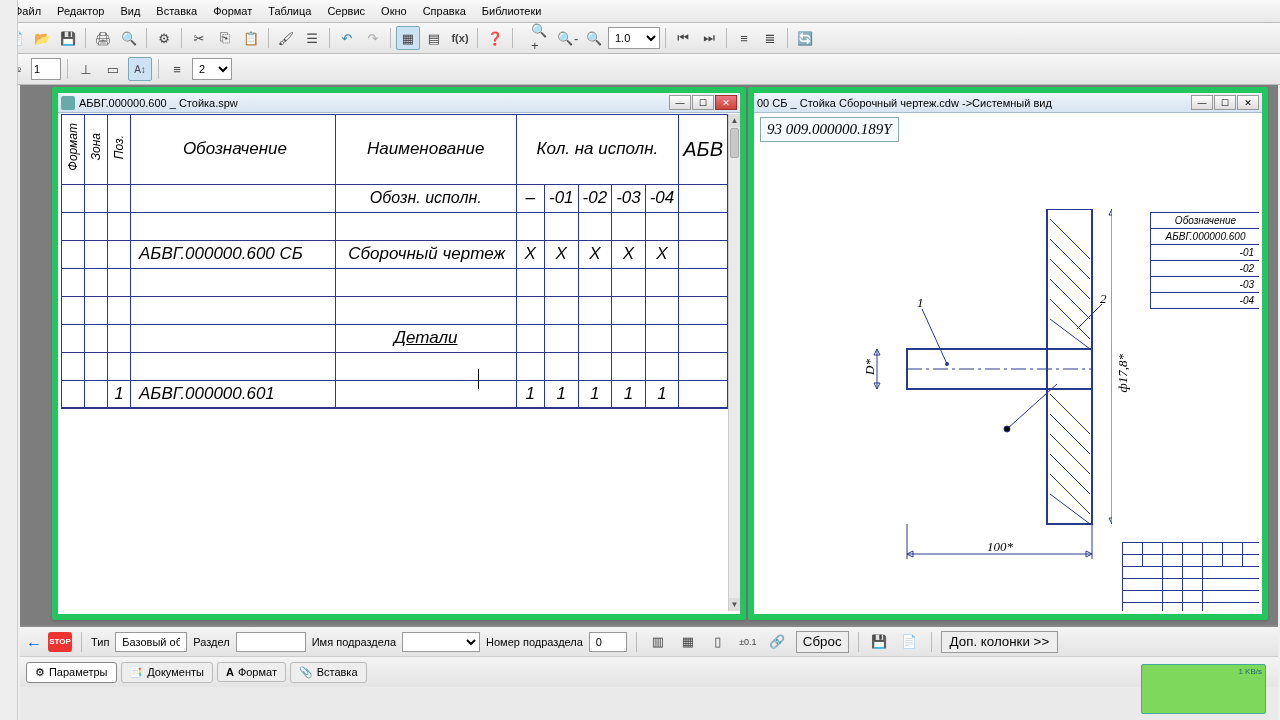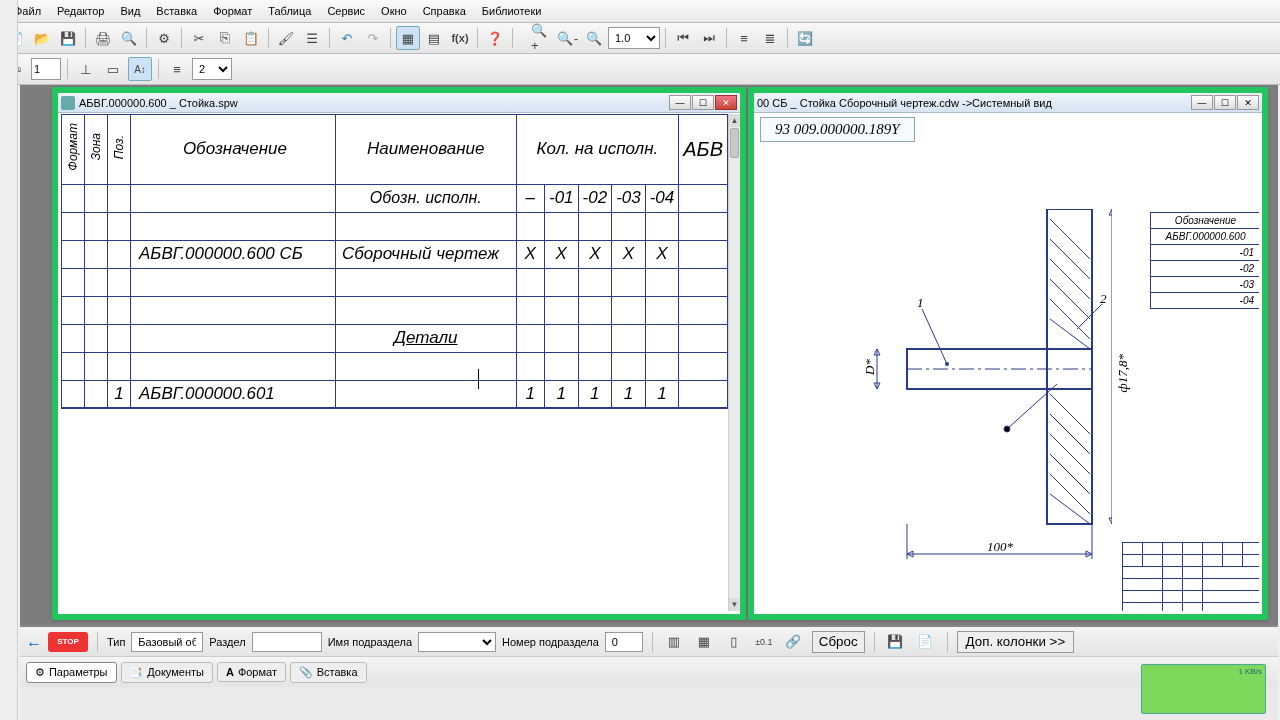--- a/index.html
+++ b/index.html
@@ -31,35 +31,35 @@
 .spectbl .wid30 { width: 20px; }
 .spectbl .wid35 { width: 22px; }
 .spectbl .widdes { width: 230px; text-align: left; padding-left: 8px; }
 .spectbl .widname { width: 205px; }
 .spectbl .widq { width: 32px; }
 .cursor { position: absolute; width: 1px; height: 20px; background: #000; left: 417px; top: 255px; }
 .scrollr { position: absolute; right: 0; top: 21px; bottom: 3px; width: 12px; background: #eaeaea; border-left: 1px solid #ccc; }
 .scrollr .thumb { position:absolute; top:14px; left:1px; right:1px; height:30px; background:#c8c8c8; border:1px solid #aaa; border-radius:2px; }
 .scrollr .arr { position:absolute; left:0; right:0; height:13px; background:#ddd; display:flex;align-items:center;justify-content:center; font-size:8px; color:#555; }
 .drawing { position: absolute; inset: 21px 3px 3px 3px; background: #fff; overflow: hidden; }
-.dimbox { position: absolute; top: 3px; left: 3px; border: 1px solid #8aa; background: #f6fafd; padding: 3px 14px; font-style: italic; font-family: 'Times New Roman'; font-size: 15px; }
+.dimbox { position: absolute; top: 3px; left: 3px; border: 1px solid #8aa; background: #f6fafd; padding: 3px 6px; font-style: italic; font-family: 'Times New Roman'; font-size: 15px; }
 .bomtbl { position:absolute; top: 98px; right: -2px; border-collapse:collapse; font-size: 10px; font-family: 'Times New Roman'; font-style: italic; }
 .bomtbl td { border: 1px solid #2a3a8a; padding: 1px 6px; text-align: right; height:16px; }
 .bomtbl td.h { text-align:center; }
 .stamp { position:absolute; bottom: -4px; right: -4px; border-collapse:collapse; }
 .stamp td { border:1px solid #2a3a8a; width:20px; height:12px; font-size:7px; }
 .drawpart { position: absolute; top: 95px; left: 65px; width: 290px; height: 360px; }
 .drawpart .dim { position:absolute; font-family:'Times New Roman'; font-style:italic; font-size:13px; }
 .bottombar { position: absolute; left: 20px; right: 2px; bottom: 0; height: 95px; background: #eaeaea; border-top: 2px solid #888; }
 .bottombar .row1 { display:flex; align-items:center; height:30px; padding: 4px 6px; gap:6px; font-size:11px; border-bottom:1px solid #ccc; background:linear-gradient(#f4f4f4,#e4e4e4); }
 .bottombar .row2 { display:flex; align-items:center; height:30px; padding: 4px 6px; gap:4px; font-size:11px; background:linear-gradient(#f4f4f4,#e4e4e4); }
 .bottombar input, .bottombar select { font-size:11px; border:1px solid #999; height:20px; padding:0 6px; background:#fff; }
 .bottombar .tabbtn { display:flex; align-items:center; gap:4px; padding: 3px 8px; border:1px solid #bbb; background:#eee; border-radius:3px; }
 .bottombar .tabbtn.active { background:#fff; border-color:#888; }
-.stopbtn { width:40px; height:20px; background:#e33; border-radius:3px; display:flex;align-items:center;justify-content:center; color:#fff; font-size:8px; font-weight:bold; }
+.stopbtn { width:24px; height:20px; background:#e33; border-radius:3px; display:flex;align-items:center;justify-content:center; color:#fff; font-size:8px; font-weight:bold; }
 .backarr { font-size:16px; color:#06c; }
 .preview { position:absolute; right:12px; bottom:6px; width:125px; height:50px; background:#7ed85c; border:1px solid #4a9; border-radius:2px; }
 .preview .pc { position:absolute; top:2px; right:3px; font-size:8px; color:#267; }
 svg.part { width: 100%; height: 100%; }
 svg.part line, svg.part rect, svg.part path { stroke: #2a3a8a; fill: none; }
 </style>
 </head>
 <body>
 
 <div class="leftstrip"></div>
@@ -203,21 +203,21 @@
               <td></td>
               <td></td>
               <td></td>
               <td></td>
             </tr>
         <tr>
               <td></td>
               <td></td>
               <td></td>
           <td class="widdes">АБВГ.000000.600 СБ</td>
-          <td style="text-align:left;padding-left:6px">Сборочный чертеж</td>
+          <td style="text-align:center;padding-left:6px">Сборочный чертеж</td>
           <td>X</td>
           <td>X</td>
           <td>X</td>
           <td>X</td>
           <td>X</td>
           <td></td>
         </tr>
         <tr>
               <td></td>
               <td></td>

